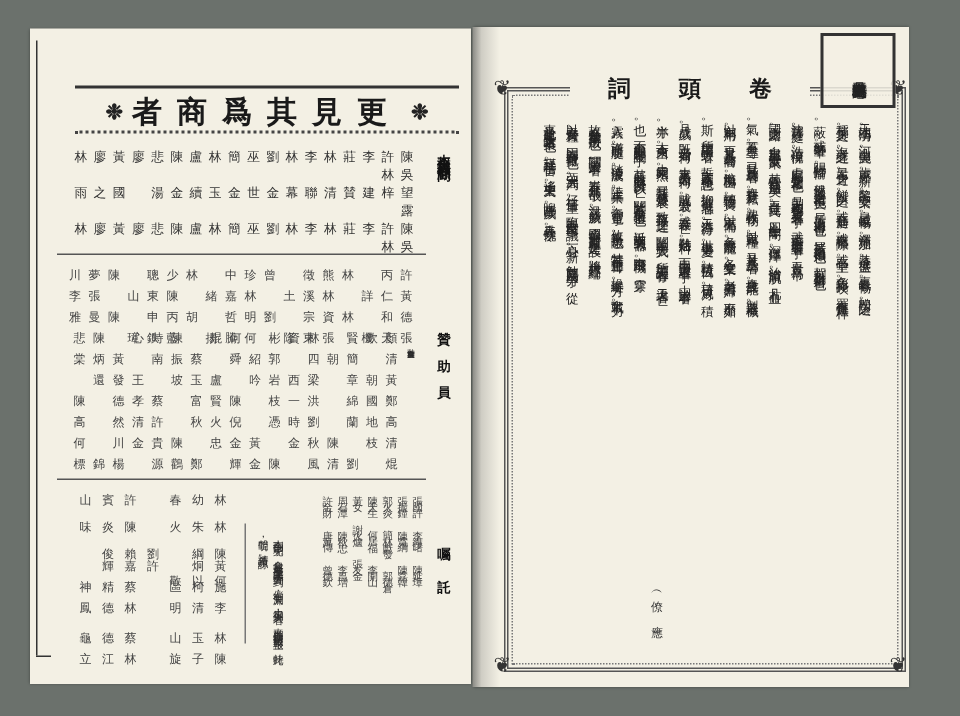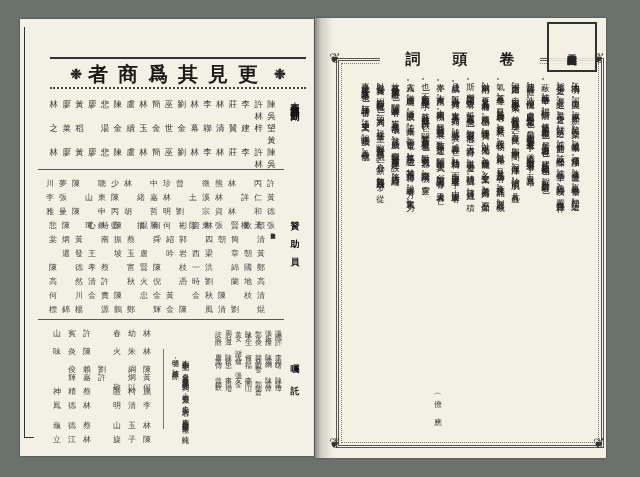--- a/index.html
+++ b/index.html
@@ -80,21 +80,21 @@
     <span class="ornament">❉</span>
   </div>
   <div class="title-rule-bot"></div>
 
   <div class="vcol label-bold" style="left:268px; top:76px;">本報經理顧問</div>
   <div class="vcol label-bold" style="left:268px; top:195px; letter-spacing:18px;">贊助員</div>
   <div class="vcol label-bold" style="left:268px; top:338px; letter-spacing:22px;">囑託</div>
 
   <div style="position:absolute; left:18px; top:80px; width:242px;">
     <div class="small" style="position:absolute; top:0; right:0; direction:rtl; unicode-bidi:bidi-override; letter-spacing:4.3px; font-size:8.5px; color:#333;">陳許李莊林李林劉巫簡林盧陳悲廖黃廖林吳林</div>
-    <div class="small" style="position:absolute; top:24px; right:0; direction:rtl; unicode-bidi:bidi-override; letter-spacing:4.3px; font-size:8.5px; color:#333;">望梓建賛清聯幕金世金玉續金湯　稻菜之黃</div>
+    <div class="small" style="position:absolute; top:24px; right:0; direction:rtl; unicode-bidi:bidi-override; letter-spacing:4.3px; font-size:8.5px; color:#333;">望梓建賛清聯幕金世金玉續金湯　國之雨露</div>
     <div class="small" style="position:absolute; top:48px; right:0; direction:rtl; unicode-bidi:bidi-override; letter-spacing:4.3px; font-size:8.5px; color:#333;">陳許李莊林李林劉巫簡林盧陳悲廖黃廖林吳林</div>
   </div>
 
   <div class="hrule" style="left:18px; width:246px; top:150px;"></div>
 
   <div style="position:absolute; left:18px; top:158px; width:242px; height:100px; overflow:hidden;">
     <div class="tiny" style="position:absolute; top:0; right:0; width:242px; direction:rtl; unicode-bidi:bidi-override; white-space:normal; line-height:14px; font-size:8px; letter-spacing:5px; color:#444;">許丙　林熊徵　曾珍中　林少聰　陳夢川　黃仁詳　林溪土　林嘉緒　陳東山　張李德和　林資宗　劉明哲　胡丙申　陳曼雅　張天機　張東隆　何騰揚　藍鉄璋</div>
   </div>
   <div style="position:absolute; left:18px; top:200px; width:232px; height:52px; overflow:hidden;">
     <div class="tiny" style="position:absolute; top:0; right:0; width:232px; direction:rtl; unicode-bidi:bidi-override; white-space:normal; line-height:14px; font-size:8px; letter-spacing:5px; color:#444;">顏欽賢　林資彬　何焜　陳時心　陳悲清　簡朝四　郭紹舜　蔡振南　黃炳棠　黃朝章　梁西岩吟　盧玉坡　王發還　鄭國綿　洪一枝　陳賢富　蔡孝德　陳汝酬　譚鳴真　鄭爾軒</div>

